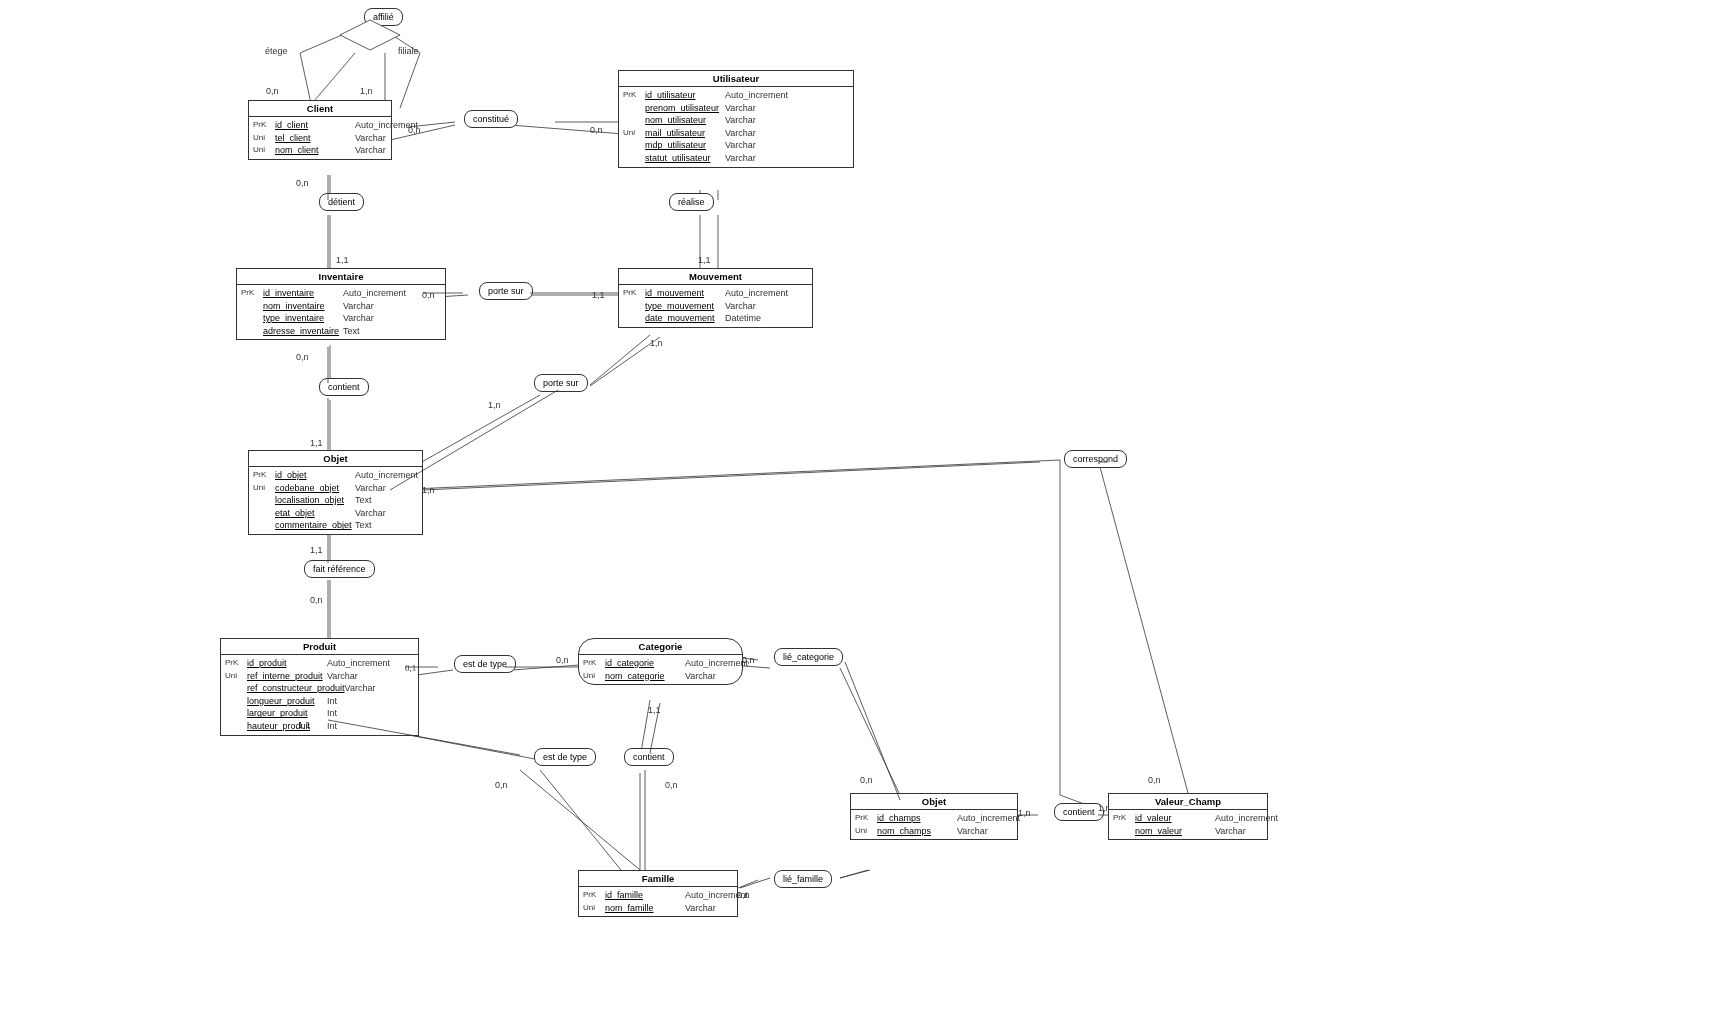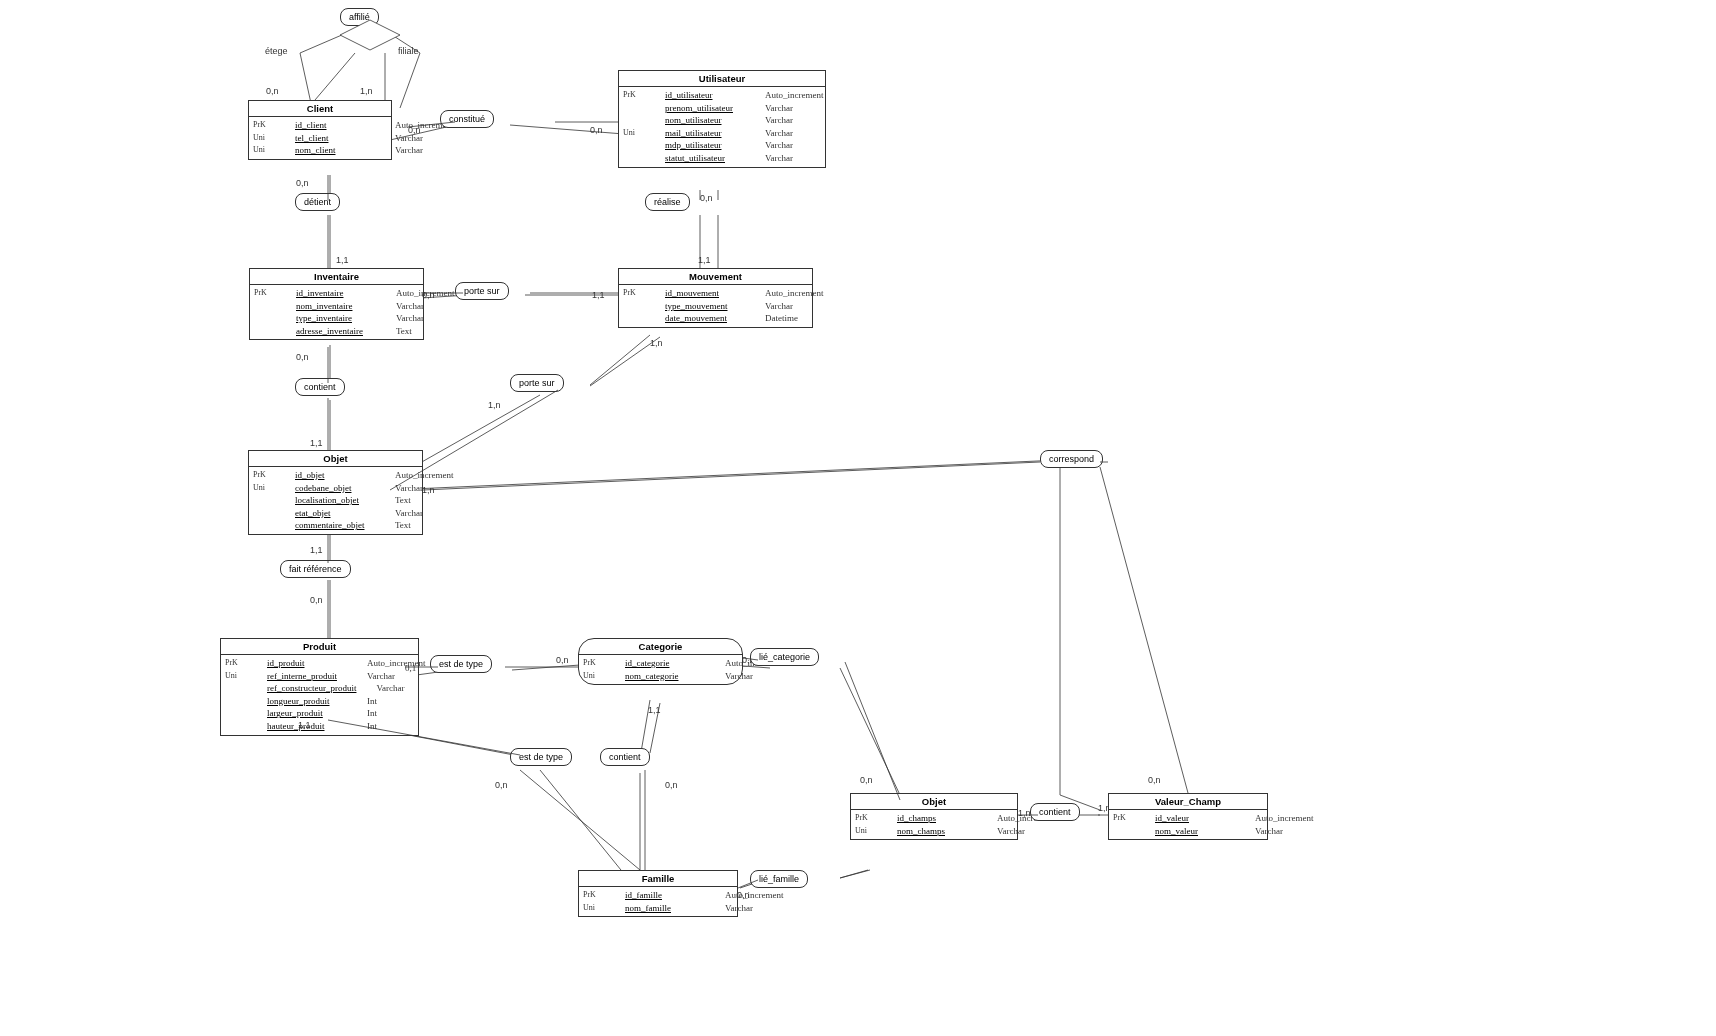--- a/index.html
+++ b/index.html
@@ -29,24 +29,23 @@
       font-weight: bold;
       border-bottom: 1px solid #333;
       padding: 2px 4px;
       font-size: 9.5px;
     }
     .entity-body {
       padding: 2px 4px;
     }
     .entity-row {
       display: flex;
-      gap: 20px;
+      gap: 0;
       white-space: nowrap;
       line-height: 1.4;
-      font-family: Liberation Serif, serif;
     }
     .entity-row .prefix {
       color: #333;
       font-size: 8px;
       min-width: 22px;
     }
     .entity-row .field-name {
       text-decoration: underline;
       min-width: 80px;
     }
@@ -55,20 +54,21 @@
     }
     .relation-diamond {
       position: absolute;
       background: #fff;
       border: 1px solid #333;
       border-radius: 8px;
       padding: 3px 8px;
       font-size: 9px;
       text-align: right;
       white-space: nowrap;
+      margin-left: 24px;
     }
     .cardinality {
       position: absolute;
       font-size: 9px;
       color: #333;
     }
     svg.lines {
       position: absolute;
       top: 0; left: 0;
       width: 1716px;
@@ -175,21 +175,21 @@
         </div>
     </div>
   </div>
 
   <div class="cardinality" style="left:408px; top:125px;">0,n</div>
 
   <div class="relation-diamond" style="left:440px; top:110px;">constitué</div>
 
   <div class="cardinality" style="left:590px; top:125px;">0,n</div>
 
-  <div class="entity-box" style="left:618px; top:70px; width:208px;">
+  <div class="entity-box" style="left:618px; top:70px; width:236px;">
     <div class="entity-title">Utilisateur</div>
     <div class="entity-body">
       <div class="entity-row">
           <span class="prefix">PrK</span>
           <span class="field-name">id_utilisateur</span>
           <span class="field-type">Auto_increment</span>
         </div>
       <div class="entity-row">
           <span class="prefix"></span>
           <span class="field-name">prenom_utilisateur</span>
@@ -223,21 +223,21 @@
   <div class="relation-diamond" style="left:295px; top:193px;">détient</div>
 
   <div class="relation-diamond" style="left:645px; top:193px;">réalise</div>
 
   <div class="cardinality" style="left:296px; top:178px;">0,n</div>
 
   <div class="cardinality" style="left:336px; top:255px;">1,1</div>
 
   <div class="cardinality" style="left:698px; top:255px;">1,1</div>
 
-  <div class="entity-box" style="left:249px; top:268px; width:175px;">
+  <div class="entity-box" style="left:236px; top:268px; width:210px;">
     <div class="entity-title">Inventaire</div>
     <div class="entity-body">
       <div class="entity-row">
           <span class="prefix">PrK</span>
           <span class="field-name">id_inventaire</span>
           <span class="field-type">Auto_increment</span>
         </div>
       <div class="entity-row">
           <span class="prefix"></span>
           <span class="field-name">nom_inventaire</span>

